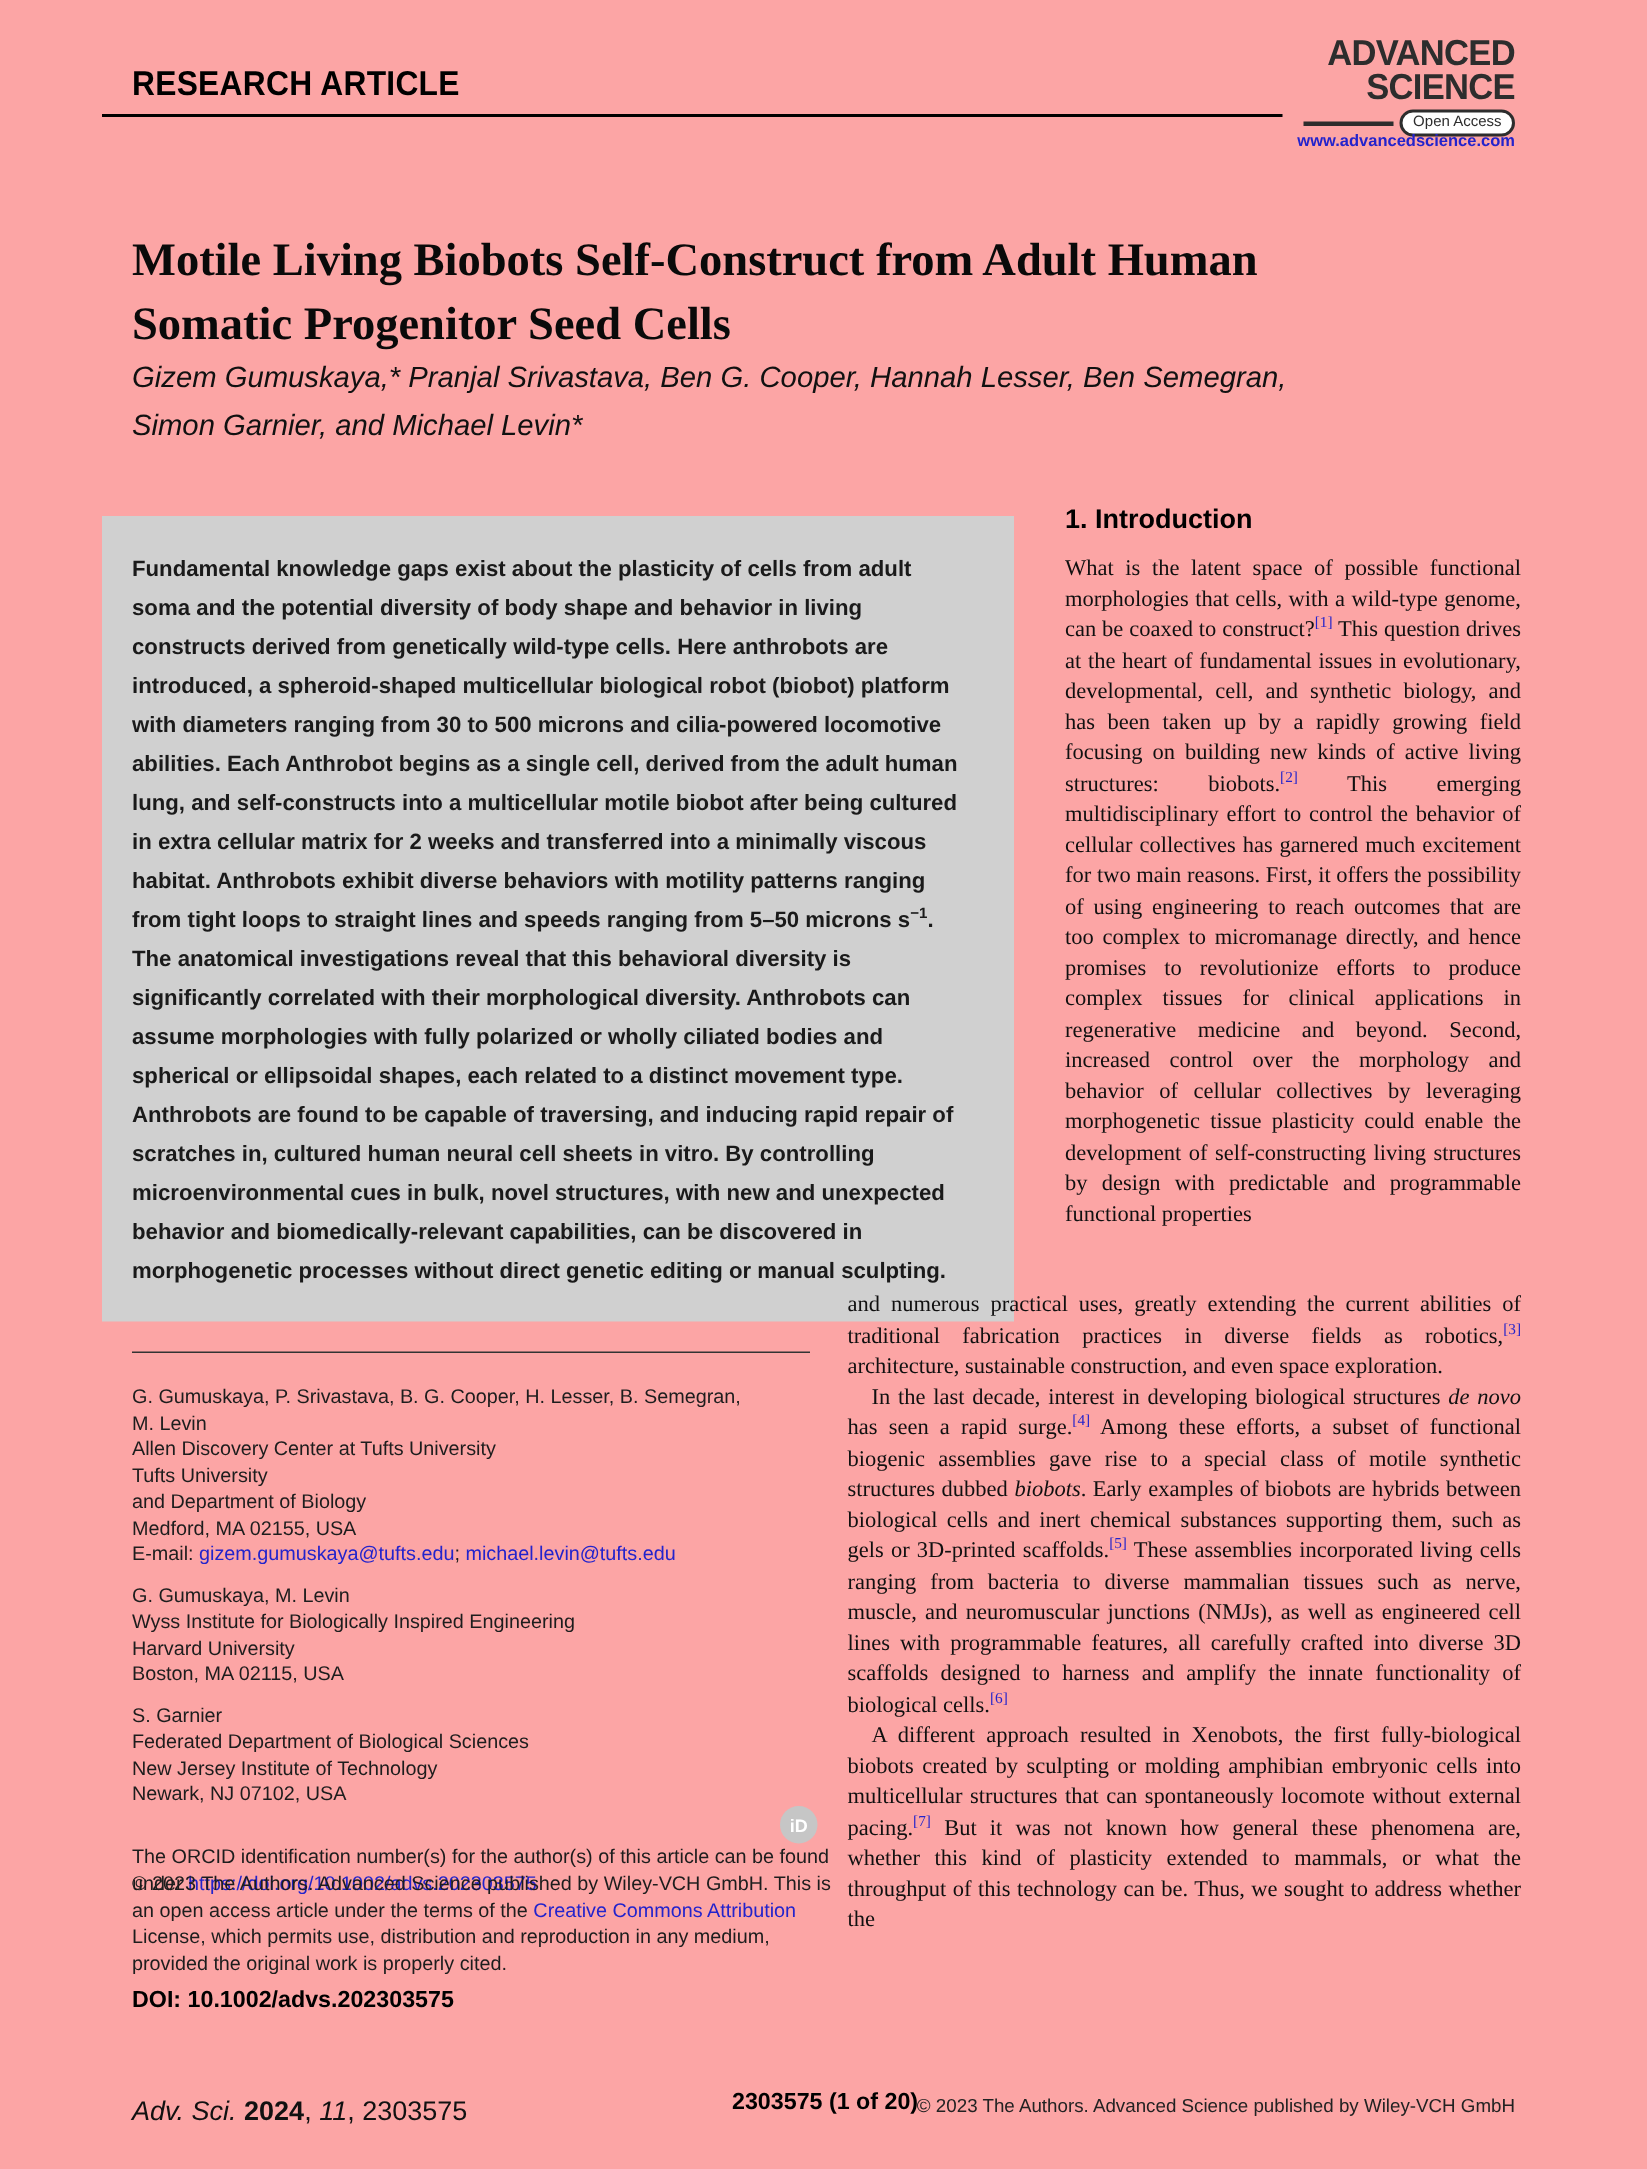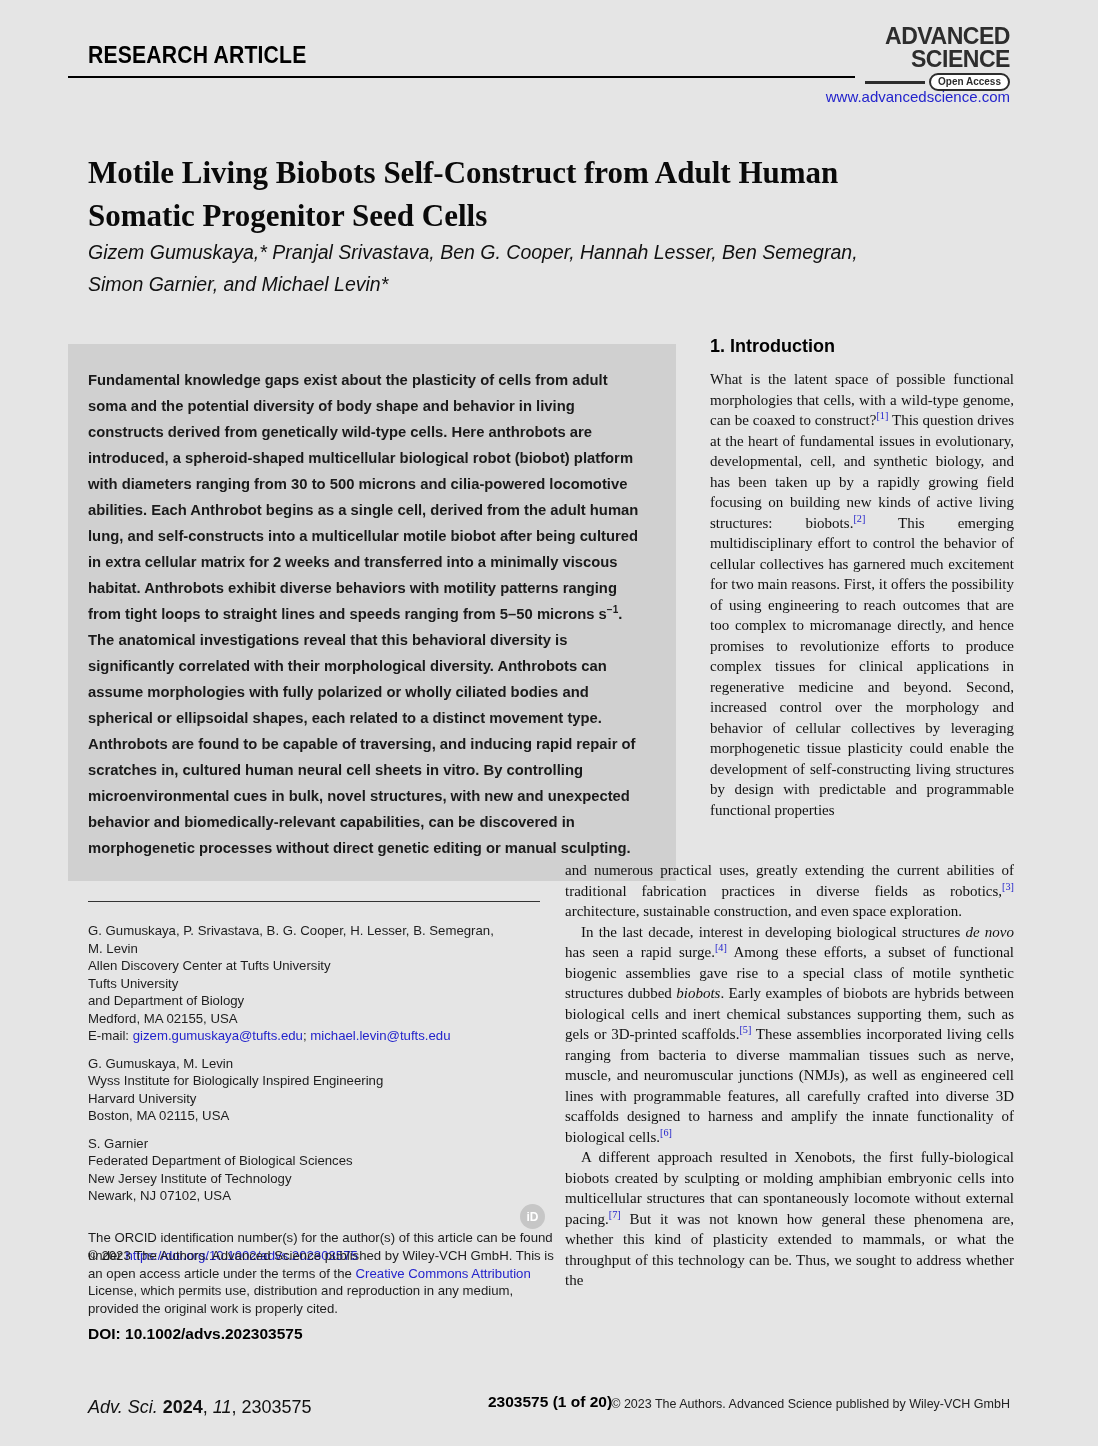--- a/index.html
+++ b/index.html
@@ -1,30 +1,30 @@
 <!DOCTYPE html>
 <html><head>
 <meta charset="utf-8">
 <style>
   html,body{margin:0;padding:0;background:#ffffff;}
-  .page{position:relative;width:1098px;height:1446px;background:#e5e5e5;margin:0 auto;
+  .page{position:relative;width:1098px;height:1446px;background:#fca5a5;margin:0 auto;
         font-family:"Liberation Sans",sans-serif;color:#111;overflow:hidden;}
 
   
   .kicker{position:absolute;left:88px;top:42px;font-size:23px;font-weight:800;
           letter-spacing:0.2px;color:#000;transform:scaleX(0.92);transform-origin:left;}
   .header-rule{position:absolute;left:68px;top:76px;width:787px;height:2px;background:#000;}
   .logo{position:absolute;right:88px;top:24px;text-align:right;}
   .logo-line{font-weight:800;font-size:24px;line-height:23px;color:#2d2d2d;
              letter-spacing:-0.5px;transform:scaleX(0.96);transform-origin:right;}
   .logo-badge-row{display:flex;align-items:center;justify-content:flex-end;margin-top:3px;}
   .logo-bar{width:60px;height:3px;background:#2d2d2d;margin-right:4px;}
-  .badge{border:2px solid #2d2d2d;border-radius:10px;font-size:10px;font-weight:700;
+  .badge{border:2px solid #2d2d2d;border-radius:10px;font-size:10px;font-weight:400;
          padding:0 7px;line-height:14px;color:#2d2d2d;background:#fff;white-space:nowrap;}
-  .site-url{position:absolute;right:88px;top:88px;font-size:15px;font-weight:400;color:#2323cc;
+  .site-url{position:absolute;right:88px;top:88px;font-size:11px;font-weight:700;color:#2323cc;
             text-decoration:none;}
 
   
   .title{position:absolute;left:88px;top:130px;width:920px;font-size:31px;line-height:43px;
          font-weight:700;color:#0a0a0a;font-family:Liberation Serif, serif;}
   .title span{display:block;}
   .authors{position:absolute;left:88px;top:236px;width:930px;font-size:19.5px;line-height:32px;
            font-style:italic;font-weight:400;color:#111;}
   .authors span{display:block;}
 

